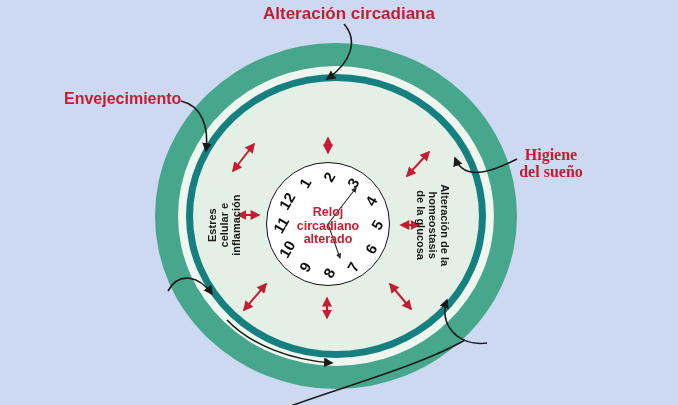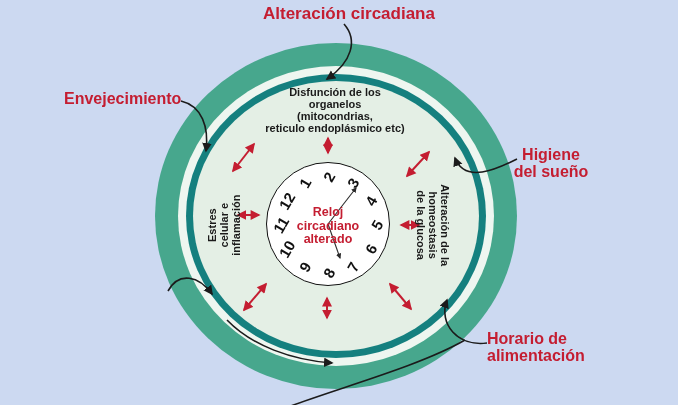--- a/index.html
+++ b/index.html
@@ -142,29 +142,23 @@
     <line class="hand" x1="328" y1="224" x2="356" y2="188" marker-end="url(#ah-hand)"></line>
     <line class="hand" x1="328" y1="224" x2="340" y2="258" marker-end="url(#ah-hand)"></line>
   </svg>
 
   <div class="label outer-label" style="left:263px;top:5px;font-size:17px;">Alteración circadiana</div>
 
   <div class="label clock-center-label">Reloj
 circadiano
 alterado</div>
   <div class="label outer-label" style="left:58px;top:91px;margin-left:6px;">Envejecimiento</div>
-  <div class="label outer-label" style="left:505px;top:147px;width:92px;text-align:center;">Higiene
+  <div class="label outer-label" style="left:505px;top:147px;width:92px;text-align:center;font-family:Liberation Serif, serif;">Higiene
 del sueño</div>
-  <div class="label outer-label" style="left:487px;top:331px;">Horario de
-alimentación</div>
 
-  <div class="label inner-label" style="left:240px;top:86px;width:190px;">Disfunción de los
-organelos
-(mitocondrias,
-reticulo endoplásmico etc)</div>
   <div class="label inner-label rot-right" style="left:373px;top:207px;width:120px;">Alteración de la
 homeostasis
 de la glucosa</div>
   <div class="label inner-label rot-left" style="left:164px;top:207px;width:120px;">Estres
 celular e
 inflamación</div>
 
 </div>
 
 </body></html>

